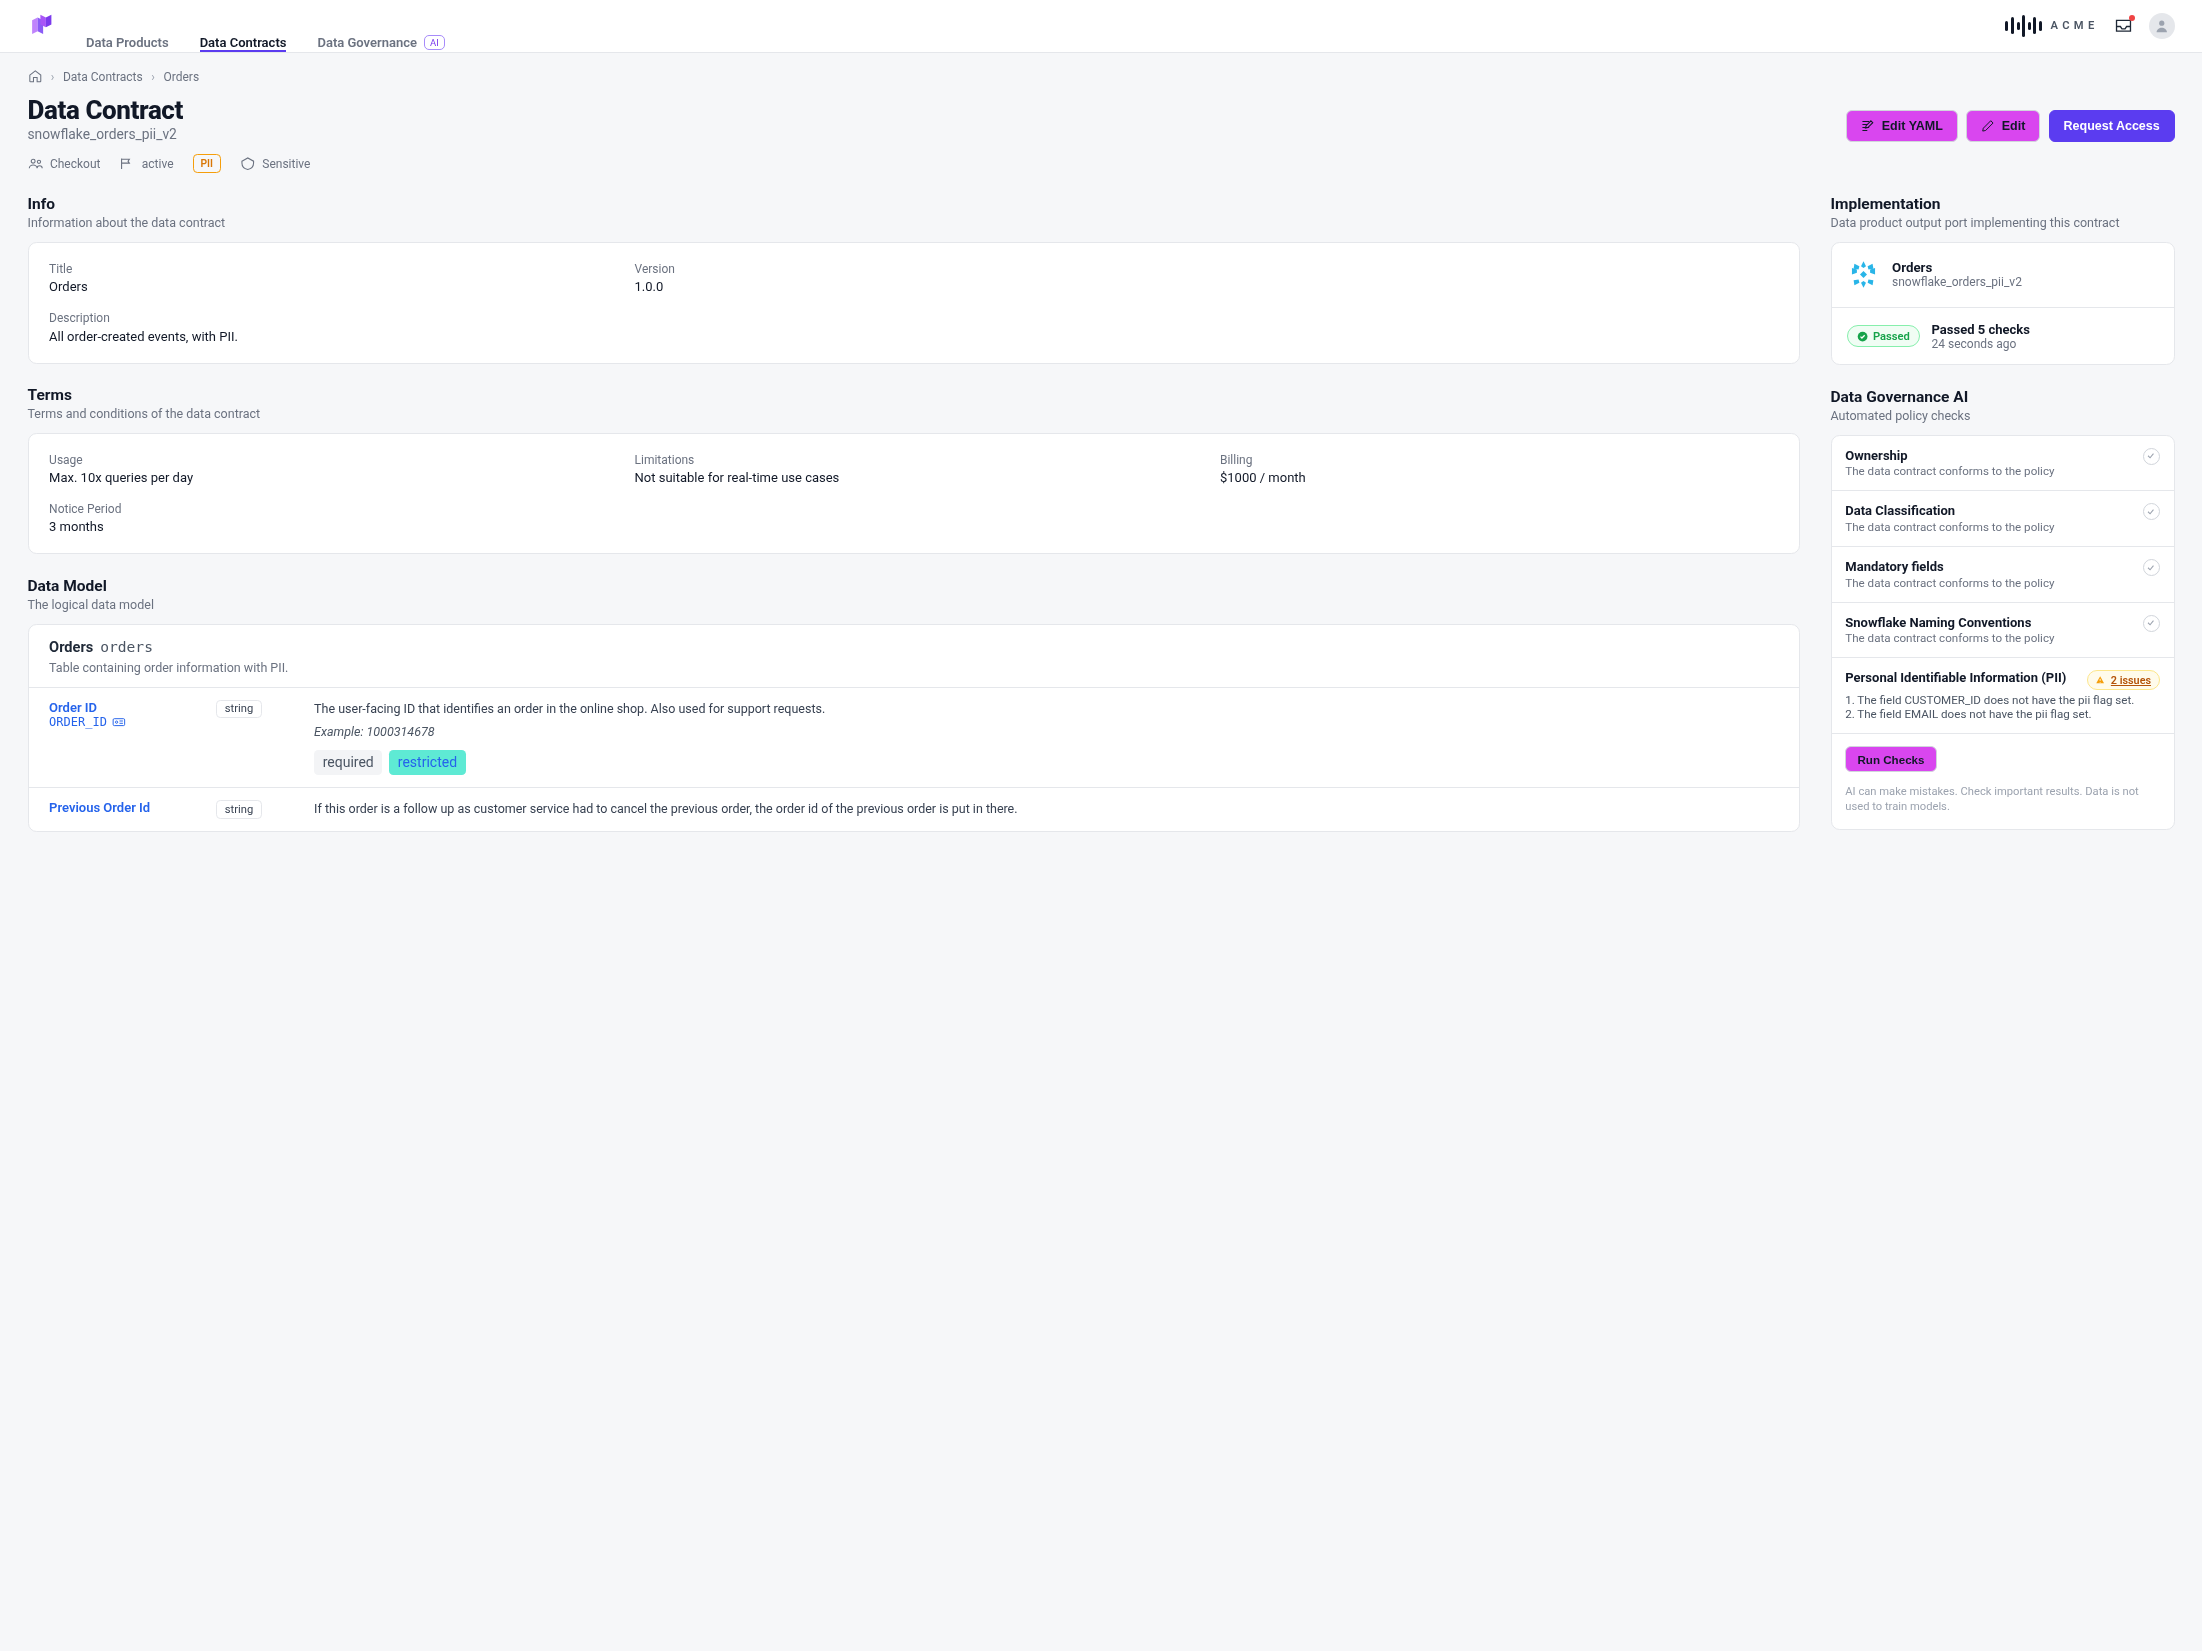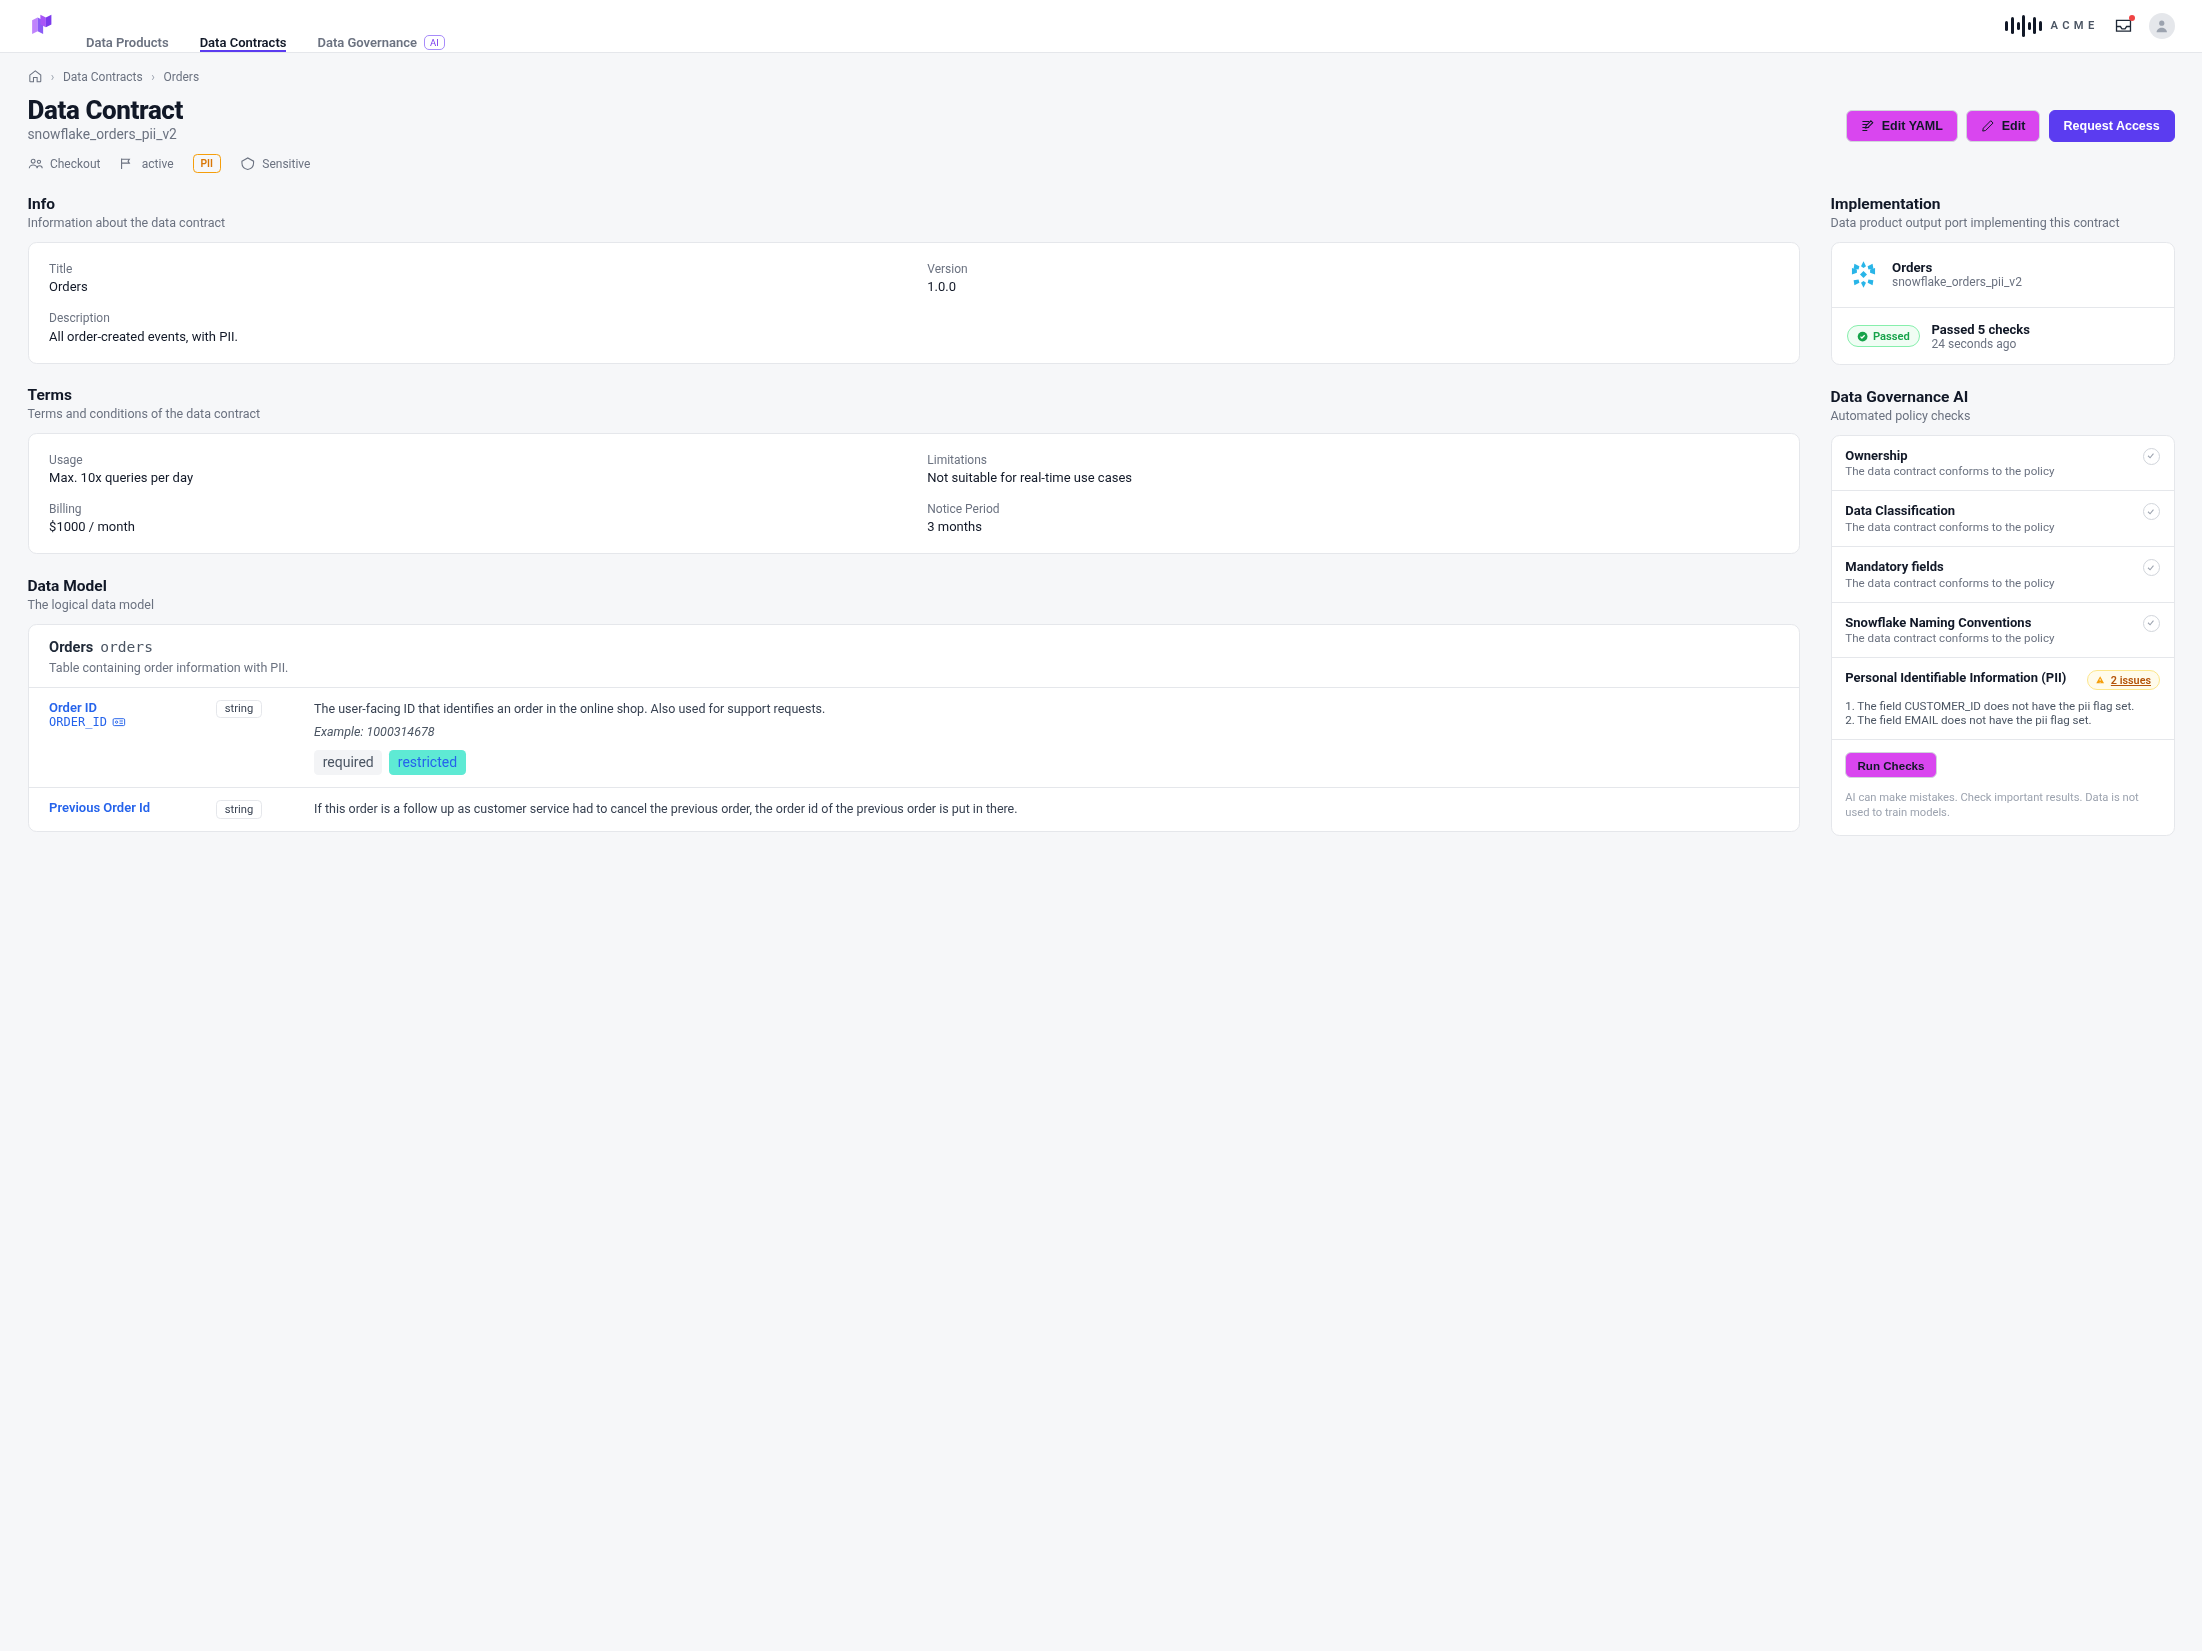--- a/index.html
+++ b/index.html
@@ -78,21 +78,21 @@
 
     .two-col { display: grid; grid-template-columns: 1fr 344px; gap: 31px; align-items: start; }
 
     .section-title { font-size: 15.5px; font-weight: 700; color: #111827; }
     .section-sub { color: #6b7280; font-size: 12.5px; margin-top: 1.7px; margin-bottom: 12px; }
 
     .card {
       background: #fff; border: 0.9px solid #e5e7eb; border-radius: 8.6px;
       padding: 19px 20.6px; margin-bottom: 22.4px;
     }
-    .card-grid { display: grid; grid-template-columns: 1fr 1fr; gap: 17px 27.5px; }
+    .card-grid { display: grid; grid-template-columns: 1fr 1fr 1fr; gap: 17px 27.5px; }
     .field-label { color: #6b7280; font-size: 12px; margin-bottom: 3.4px; }
     .field-value { color: #111827; font-size: 13px; }
     .full-col { grid-column: 1 / -1; }
 
     .model-card { background: #fff; border: 0.9px solid #e5e7eb; border-radius: 8.6px; margin-bottom: 22.4px; overflow: hidden; }
     .model-head { padding: 13.8px 20.6px 12px; }
     .model-title { font-size: 14.6px; font-weight: 700; display: flex; gap: 6.9px; align-items: baseline; }
     .model-title .code { font-family: ui-monospace, Menlo, monospace; font-weight: 400; color: #4b5563; font-size: 14.6px; }
     .model-desc { color: #6b7280; margin-top: 3.4px; font-size: 12.5px; }
 
@@ -128,21 +128,21 @@
     .gov-name { font-weight: 700; font-size: 13px; color: #111827; }
     .gov-desc { color: #6b7280; font-size: 11.6px; margin-top: 1.7px; }
     .check-circle { width: 17px; height: 17px; border: 1.3px solid #d1d5db; border-radius: 50%; display: flex; align-items: center; justify-content: center; color: #9ca3af; flex-shrink: 0;}
     .issues-badge {
       display: inline-flex; align-items: center; gap: 5.2px;
       border: 0.9px solid #fde68a; background: #fffbeb; color: #b45309;
       padding: 2.6px 7.7px; border-radius: 860px; font-weight: 600; font-size: 10.8px;
       flex-shrink: 0;
       text-decoration: underline;
     }
-    .issue-list { color: #4b5563; font-size: 11.6px; margin-top: 9px; }
+    .issue-list { color: #4b5563; font-size: 11.6px; margin-top: 3px; }
     .issue-list .idx { display: inline-block; width: 12px; }
     .run-checks-row { padding: 12px 13.8px; border-top: 0.9px solid #e5e7eb; }
     .btn-sm { padding: 5.2px 11.2px; font-size: 11.6px; }
     .disclaimer { padding: 0 13.8px 13.8px; color: #9ca3af; font-size: 11.2px; line-height: 1.4; }
 
     .icon-svg { stroke: currentColor; fill: none; stroke-width: 1.7; }
   </style>
 </head>
 <body>
 

